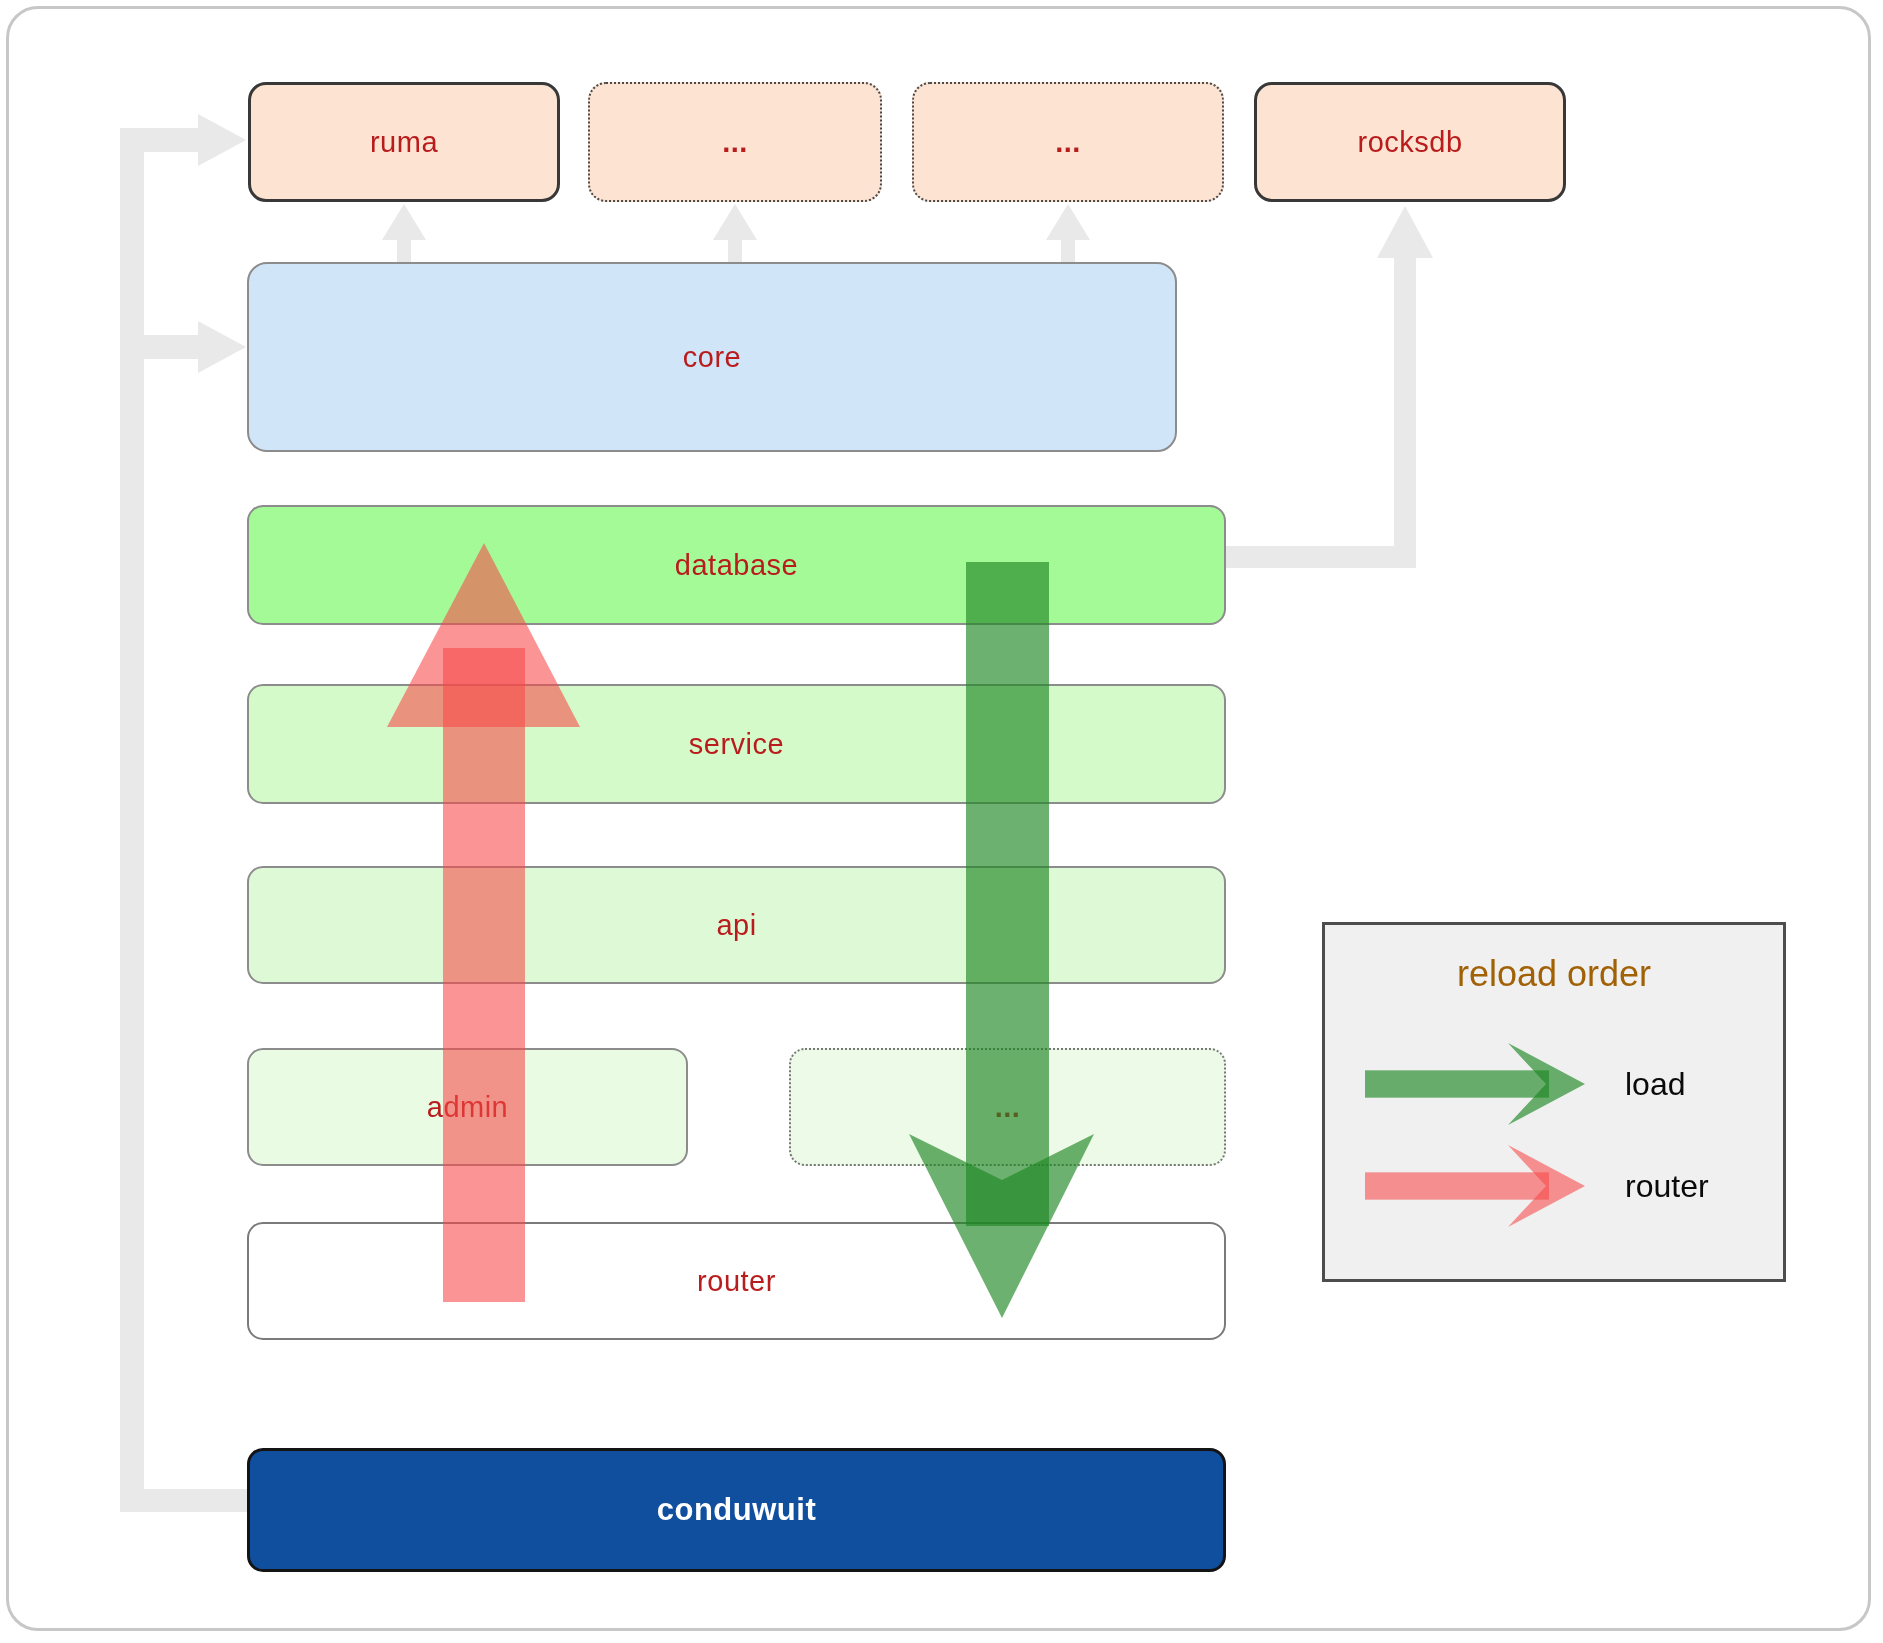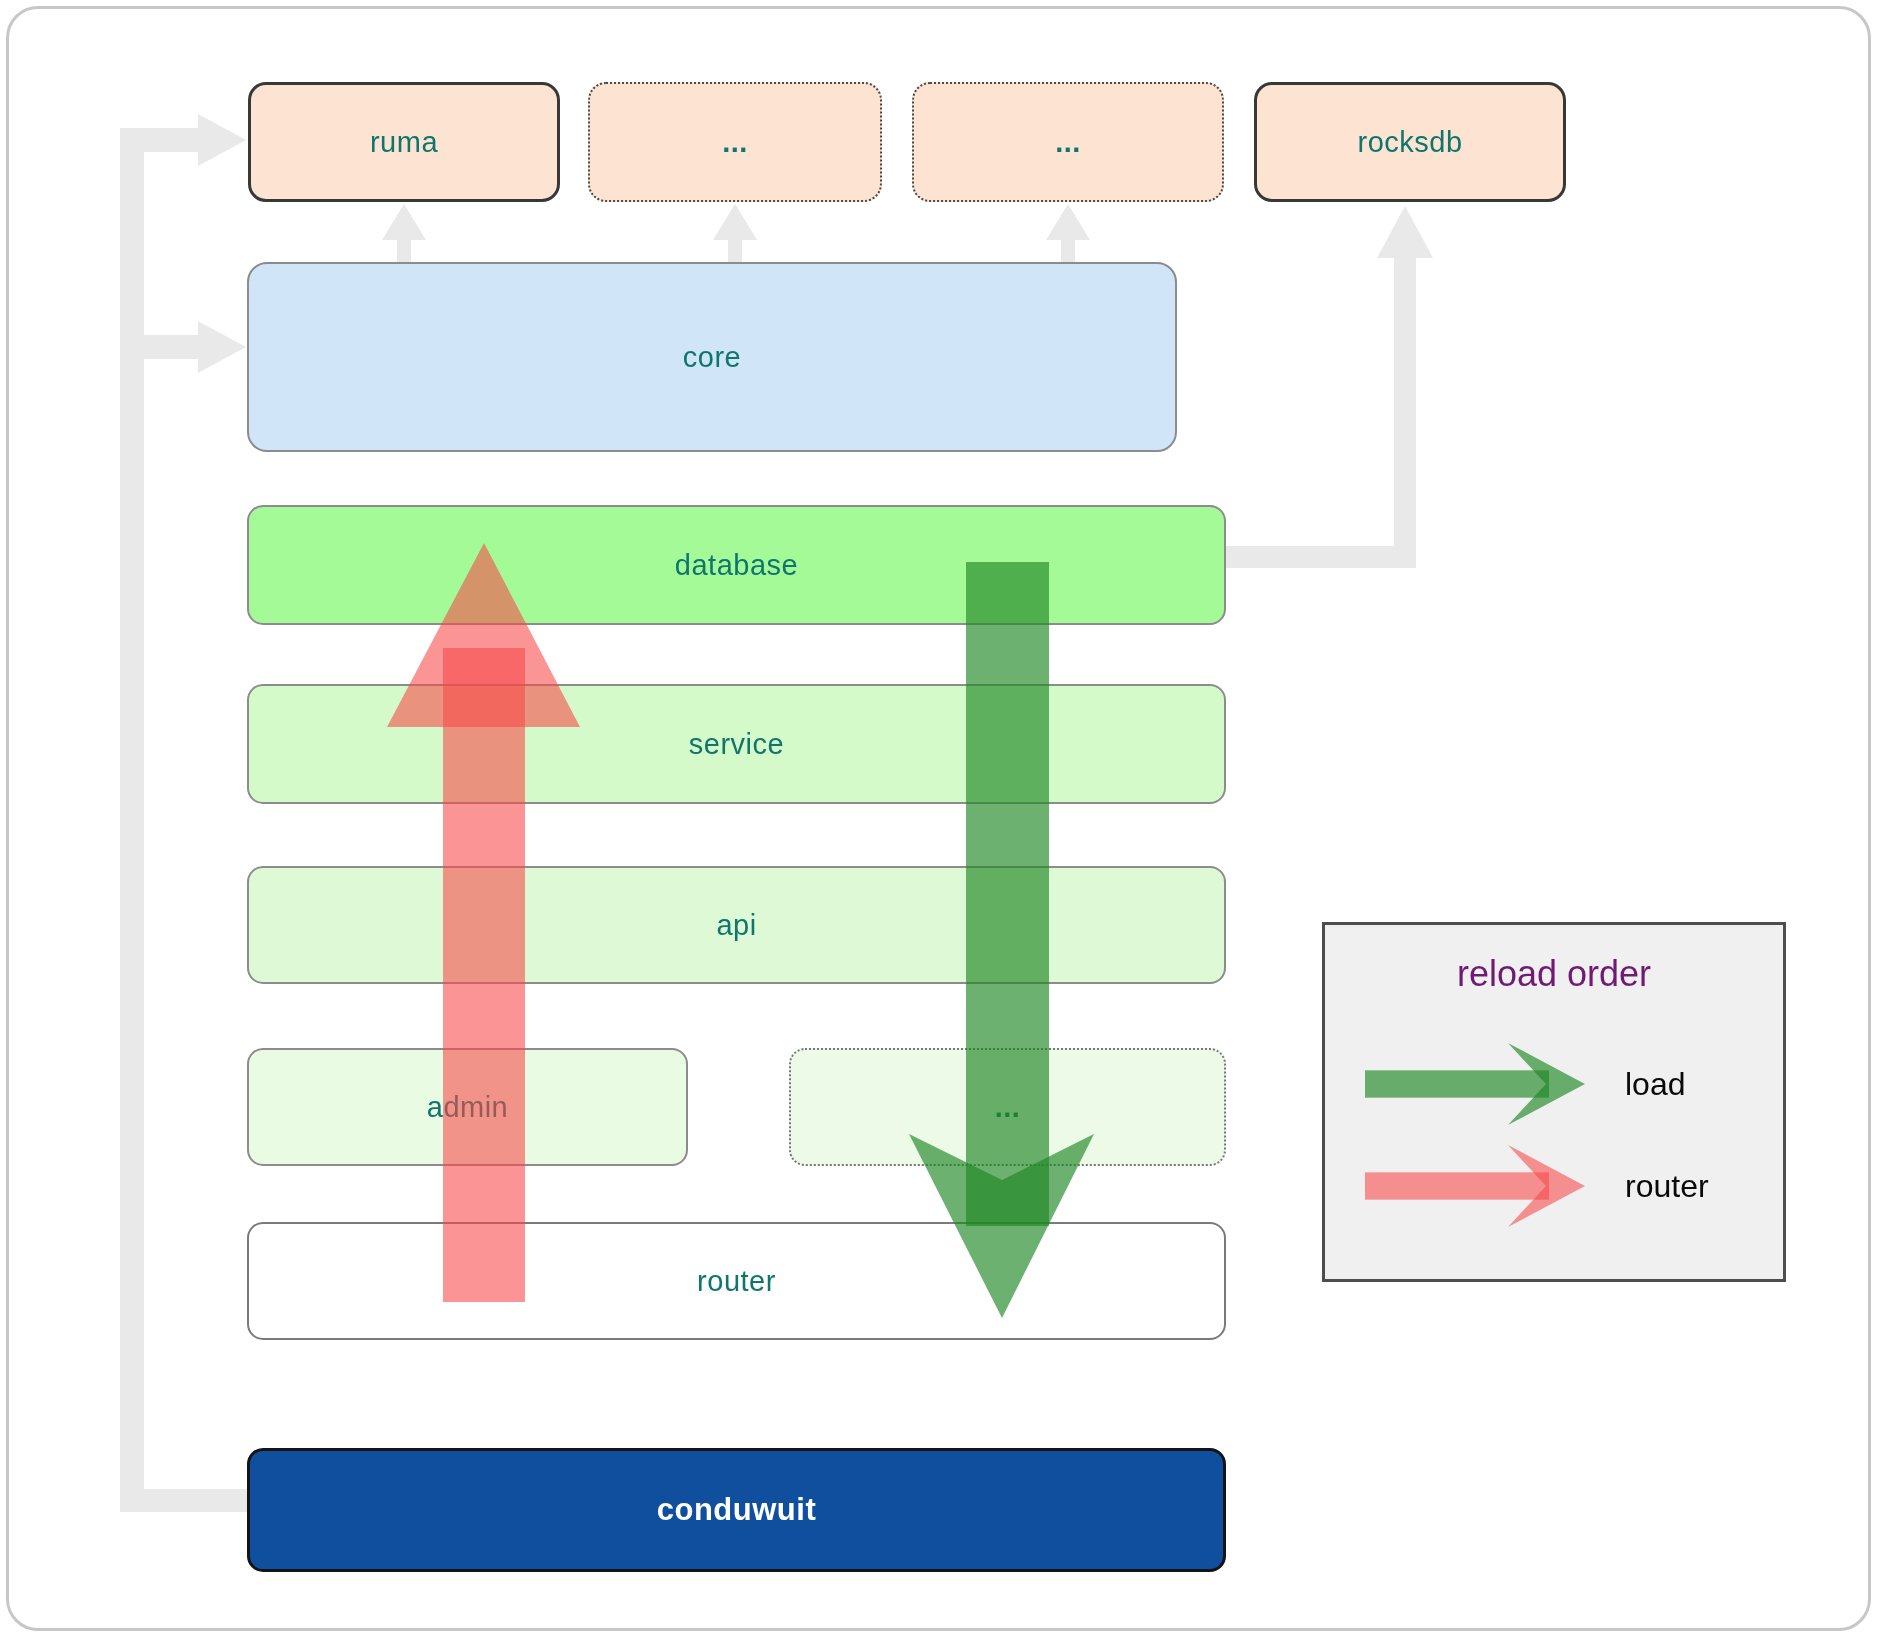--- a/index.html
+++ b/index.html
@@ -1,39 +1,39 @@
 <!DOCTYPE html>
 <html><head>
 <meta charset="utf-8">
 <style>
   html,body{margin:0;padding:0;background:#ffffff;}
   body{font-family:"Liberation Sans", sans-serif;}
   #canvas{position:relative;width:1883px;height:1643px;background:#ffffff;overflow:hidden;}
   .outer-frame{position:absolute;left:6px;top:6px;width:1865px;height:1625px;
     border:3px solid #c7c7c7;border-radius:32px;box-sizing:border-box;}
   .node{position:absolute;display:flex;align-items:center;justify-content:center;
-    box-sizing:border-box;font-size:29px;color:#0f766e;letter-spacing:0.5px;}
+    box-sizing:border-box;font-size:29px;color:#b91c1c;letter-spacing:0.5px;}
   .node .lbl{position:relative;z-index:2;}
   .peach{background:#fce3d2;border:3px solid #383838;border-radius:18px;}
   .peach.dotted{border:2px dotted #4a4a4a;}
   .blue{background:#d0e5f7;border:2px solid #8c8c8c;border-radius:20px;}
   .db{background:#a5fa98;border:2px solid #8c8c8c;border-radius:16px;}
   .svc{background:#d5faca;border:2px solid #8c8c8c;border-radius:16px;}
   .api{background:#def9d5;border:2px solid #8c8c8c;border-radius:16px;}
   .adm{background:#eafbe4;border:2px solid #8c8c8c;border-radius:16px;}
   .adm.dotted{background:#edfae8;border:2px dotted #777777;}
   .router{background:#ffffff;border:2px solid #7a7a7a;border-radius:16px;justify-content:center;}
   .conduwuit{background:#0f4f9e;border:3px solid #141414;border-radius:16px;
     color:#ffffff;font-weight:600;font-size:31px;}
   .dots{font-weight:700;}
   #arrow-layer{position:absolute;left:0;top:0;pointer-events:none;z-index:3;}
   .legend{position:absolute;left:1322px;top:922px;width:464px;height:360px;
     background:#f0f0f0;border:3px solid #4d4d4d;box-sizing:border-box;}
   .legend-title{position:absolute;left:0;top:28px;width:100%;text-align:center;
-    font-size:36px;color:#701a75;}
+    font-size:36px;color:#a16207;}
   .legend-row-arrow{position:absolute;left:40px;width:230px;height:82px;}
   .legend-row-label{position:absolute;left:300px;width:150px;height:82px;
     display:flex;align-items:center;font-size:32px;color:#0a0a0a;}
   .r1{top:118px;}
   .r2{top:220px;}
 </style>
 </head>
 <body>
 
 <div id="canvas">

